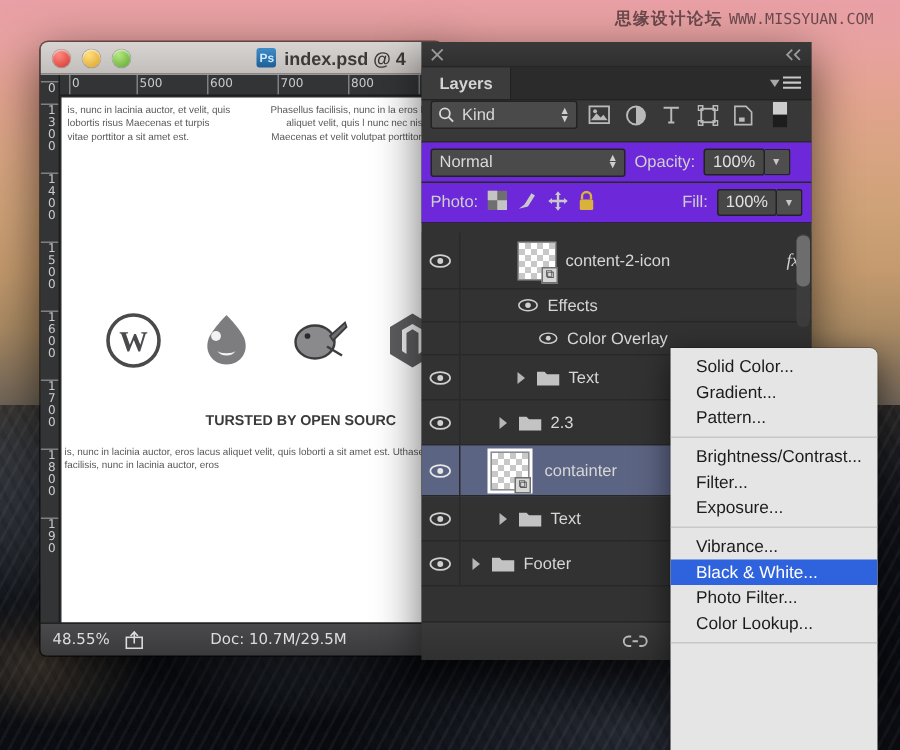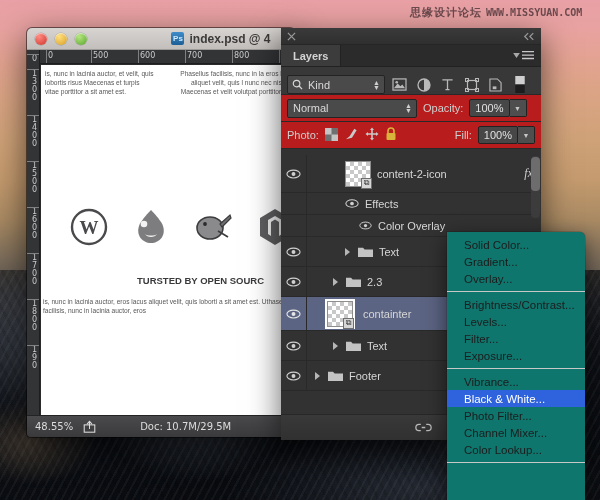--- a/index.html
+++ b/index.html
@@ -43,21 +43,21 @@
   }
 
   
   #watermark {
     position: absolute; top: 5px; left: 410px;
     color: rgba(60,40,45,.72);
     font-size: 11px; letter-spacing: .5px; white-space: nowrap;
     font-family: "DejaVu Sans", sans-serif;
   }
   #watermark .cn { font-weight: bold; letter-spacing: 1px; }
-  #watermark .url { font-family: "DejaVu Sans Mono", monospace; font-size: 10px; letter-spacing: 0; font-weight: bold; }
+  #watermark .url { font-family: "DejaVu Sans Mono", monospace; font-size: 10px; letter-spacing: 0; }
 
   
   #doc-window {
     position: absolute; left: 27px; top: 28px; width: 268px; height: 409px;
     background: #2b2b2b;
     border-radius: 5px 5px 4px 4px;
     box-shadow: 0 10px 34px rgba(0,0,0,.62), 0 0 0 1px rgba(0,0,0,.5);
     overflow: hidden;
   }
   #doc-titlebar {
@@ -150,34 +150,34 @@
     border-bottom: 1px solid #222;
   }
   #tab-layers {
     background: #3c3c3c; color: #d4d4d4; font-size: 11px; font-weight: bold;
     display: flex; align-items: center; padding: 0 12px;
     border-right: 1px solid #222;
   }
   #panel-menu-btn { margin-left: auto; display: flex; align-items: center; gap: 2px; padding-right: 7px; }
 
   #filter-row {
-    height: 28px; background: #383838; display: flex; align-items: flex-end;
+    height: 28px; background: #383838; display: flex; align-items: flex-start;
     gap: 5px; padding: 0 6px; border-bottom: 1px solid #292929;
   }
   #kind-select {
     width: 98px; height: 19px; background: #4a4a4a;
     border: 1px solid #232323; border-radius: 2px;
     display: flex; align-items: center; gap: 5px; padding: 0 4px;
     color: #d8d8d8; font-size: 11px; position: relative;
   }
   .stepper { position: absolute; right: 4px; font-size: 7px; color: #cfcfcf; line-height: 5px; text-align: center; }
   .ficon { width: 19px; height: 19px; display: flex; align-items: center; justify-content: center; color: #b9b9b9; }
 
   #blend-row, #lock-row {
-    height: 27px; background: #b91c1c; display: flex; align-items: center;
+    height: 27px; background: #6d28d9; display: flex; align-items: center;
     padding: 0 6px; gap: 6px; border-bottom: 1px solid #292929;
     color: #cfcfcf; font-size: 11px;
   }
   #blend-select {
     width: 130px; height: 19px; background: #4a4a4a; border: 1px solid #232323;
     border-radius: 2px; display: flex; align-items: center; padding: 0 5px;
     color: #dadada; font-size: 11px; position: relative;
   }
   .numbox {
     height: 18px; background: #474747; border: 1px solid #222; border-radius: 2px;
@@ -243,21 +243,21 @@
     background: linear-gradient(180deg,#393939,#303030);
     border-top: 1px solid #272727;
     display: flex; align-items: center; justify-content: flex-end;
     gap: 15px; padding-right: 10px; color: #bdbdbd; font-size: 11px;
   }
   .bbtn { display: flex; align-items: center; justify-content: center; width: 18px; height: 18px; }
 
   
   #context-menu {
     position: absolute; left: 447px; top: 232px; width: 138px; height: 268px;
-    background: #0f766e;
+    background: #e5e5e5;
     border-radius: 0 5px 0 0;
     box-shadow: 0 6px 22px rgba(0,0,0,.55), 0 0 0 .5px rgba(0,0,0,.25);
     font-family: "Liberation Sans", sans-serif;
     overflow: hidden; padding-top: 4px;
   }
   .mi {
     height: 17px; display: flex; align-items: center; padding-left: 17px;
     font-size: 11.5px; color: #1c1c1c; white-space: nowrap;
   }
   .mi.hl { background: #2f63dd; color: #fff; }
@@ -607,27 +607,25 @@
           <path d="M7 1 A6 6 0 0 1 7 13 Z" fill="#c6c6c6"></path>
         </svg>
     </span>
   </div>
 
 </div>
 
 <div id="context-menu">
   <div class="mi">Solid Color...</div>
   <div class="mi">Gradient...</div>
-  <div class="mi">Overlay...</div>
+  <div class="mi">Pattern...</div>
   <div class="msep"></div>
   <div class="mi">Brightness/Contrast...</div>
-  <div class="mi">Levels...</div>
   <div class="mi">Filter...</div>
   <div class="mi">Exposure...</div>
   <div class="msep"></div>
   <div class="mi">Vibrance...</div>
   <div class="mi hl">Black &amp; White...</div>
   <div class="mi">Photo Filter...</div>
-  <div class="mi">Channel Mixer...</div>
   <div class="mi">Color Lookup...</div>
   <div class="msep"></div>
 
 </div>
 
 </body></html>

